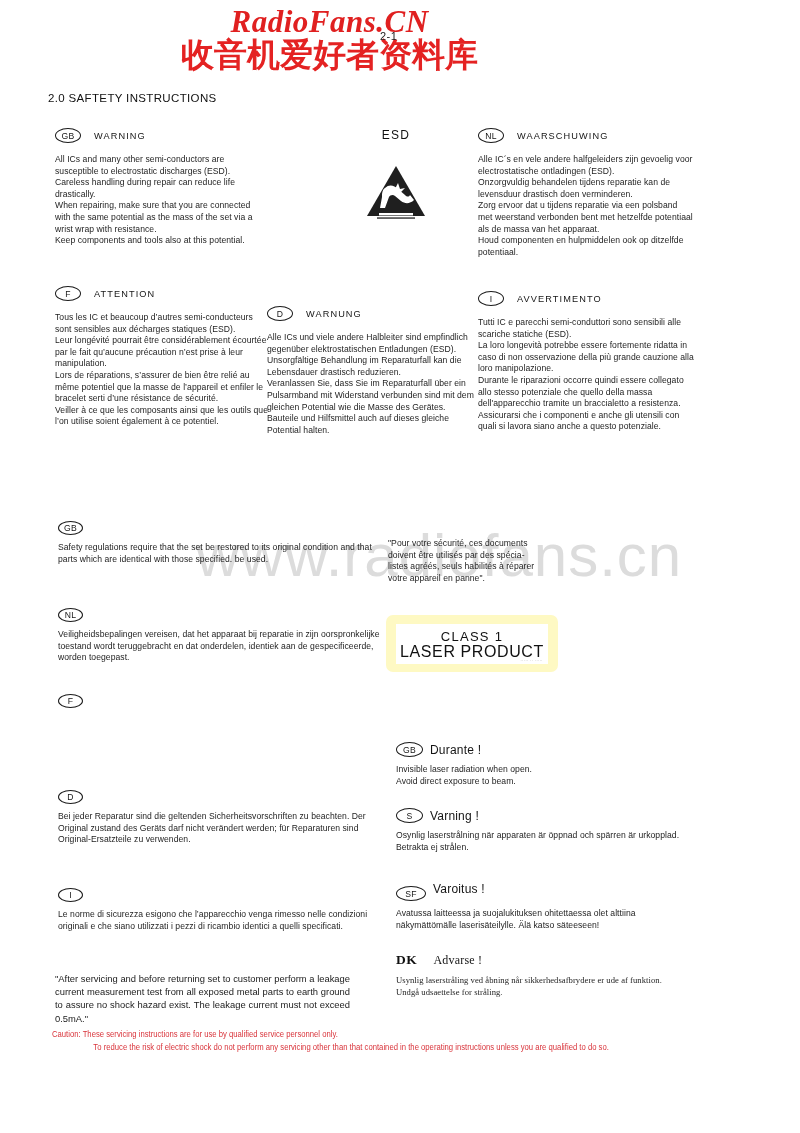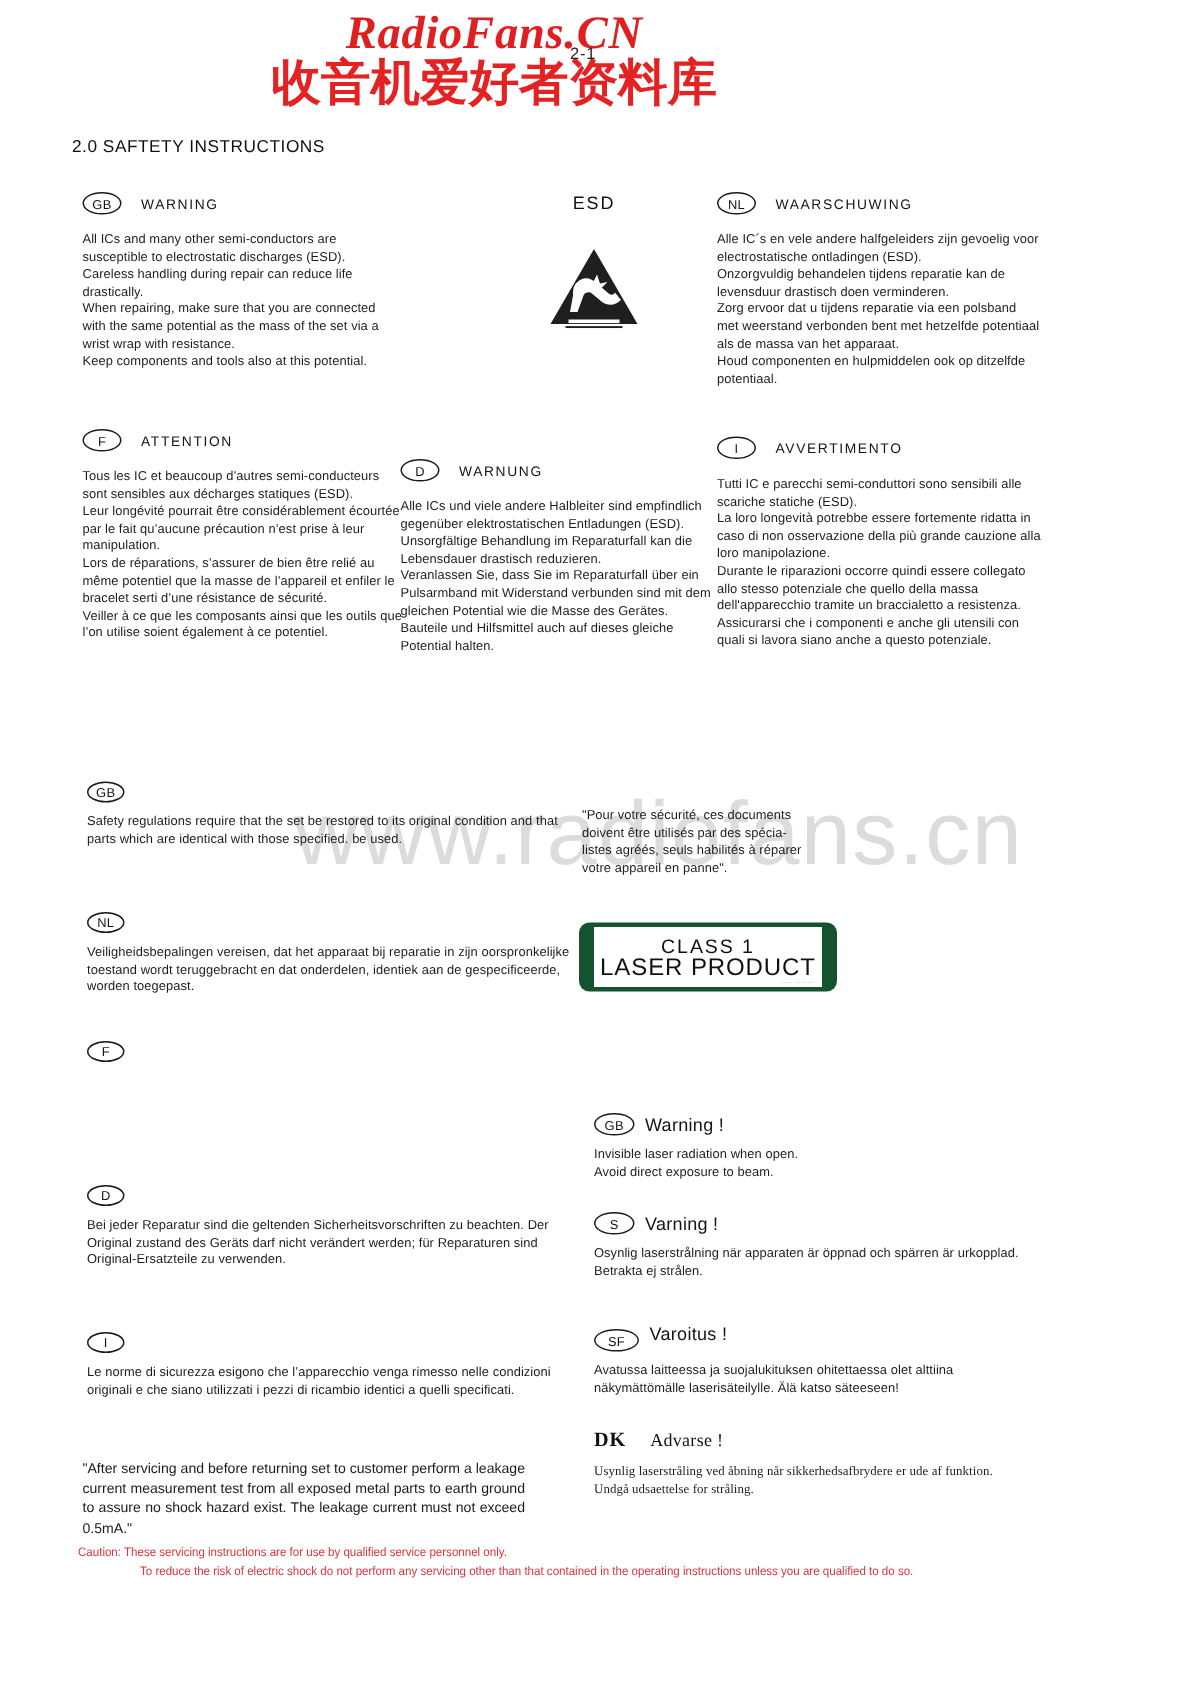--- a/index.html
+++ b/index.html
@@ -58,22 +58,22 @@
   .esd-wrap{position:absolute;left:330px;top:128px;width:132px;text-align:center;z-index:2;}
   .esd-label{font-size:12px;letter-spacing:1.2px;color:#111;}
   .esd-sym{margin-top:22px;display:flex;justify-content:center;}
 
   
   .sec2 .badge-row{margin-bottom:7px;}
   .sec2 .ell{width:25px;height:14px;}
 
   
   .laser-label{
-    position:absolute;left:386px;top:615px;width:172px;height:46px;
-    background:#14532d;border-radius:7px;z-index:3;
+    position:absolute;left:386px;top:615px;width:172px;height:57px;
+    background:#fef9c3;border-radius:7px;z-index:3;
     display:flex;align-items:center;justify-content:center;
   }
   .laser-inner{
     position:relative;width:152px;height:40px;background:#ffffff;
     display:flex;flex-direction:column;align-items:center;justify-content:center;
   }
   .laser-l1{font-size:13px;letter-spacing:1.3px;color:#111;line-height:15px;}
   .laser-l2{font-size:16px;letter-spacing:0.6px;color:#111;line-height:15px;}
   .laser-code{
     position:absolute;right:5px;bottom:1px;font-size:3.4px;color:#8a8a8a;
@@ -230,21 +230,21 @@
     <div class="laser-inner">
       <div class="laser-l1">CLASS  1</div>
       <div class="laser-l2">LASER PRODUCT</div>
       <div class="laser-code">····· ·· ·····</div>
     </div>
   </div>
 
   <div class="lw" style="left:396px;top:742px;width:290px;">
     <div class="head">
       <span class="ell">GB</span>
-      <span class="word">Warning !</span>
+      <span class="word">Durante !</span>
     </div>
     <div class="body-txt" style="white-space:pre-line;">Invisible laser radiation when open.
 Avoid direct exposure to beam.</div>
   </div>
 
   <div class="lw" style="left:396px;top:808px;width:290px;">
     <div class="head">
       <span class="ell">S</span>
       <span class="word">Varning !</span>
     </div>

